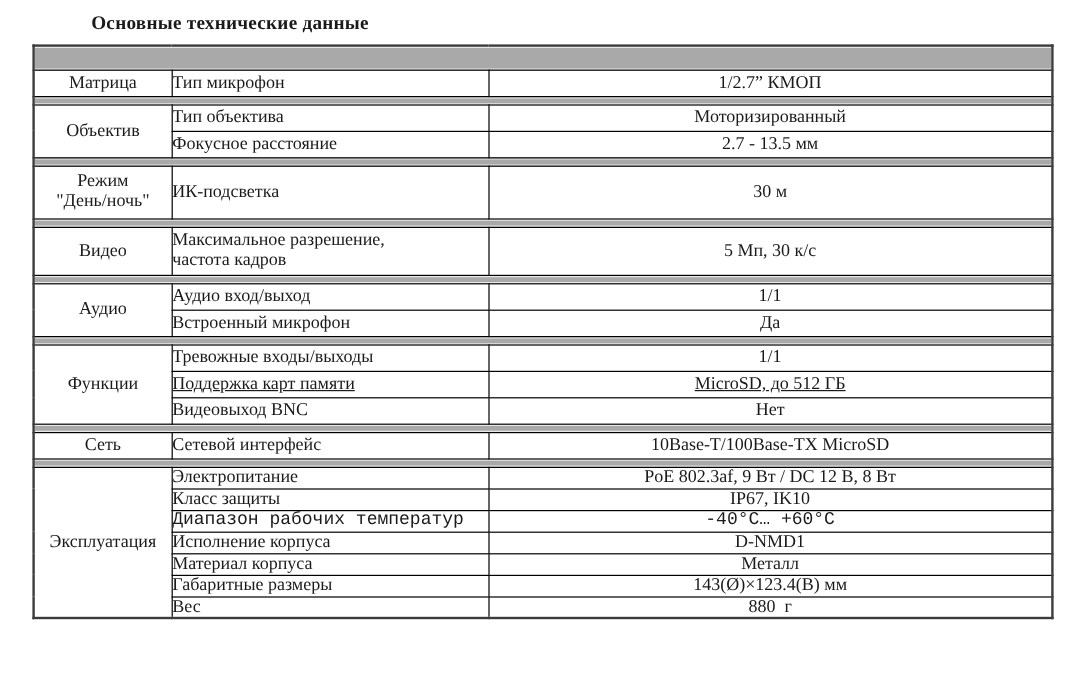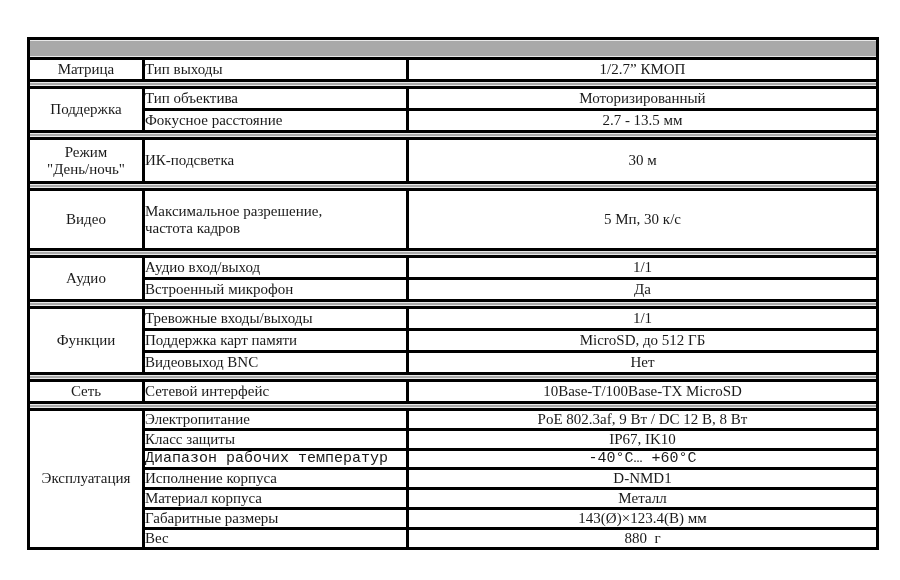--- a/index.html
+++ b/index.html
@@ -25,21 +25,21 @@
     position: absolute;
     left: 27px;
     top: 37px;
     width: 849px;
     border-collapse: collapse;
     table-layout: fixed;
     font-size: 15px;
     border: 2px solid #3c3c3c;
   }
   table.spec-table td {
-    border: 3px solid #000000;
+    border: 1px solid #000000;
     padding: 0;
     line-height: 1.12;
     vertical-align: middle;
     overflow: hidden;
   }
   td.band {
     background: #a9a9a9;
     box-shadow: inset 0 1px 0 #e8e8e8, inset 0 -1px 0 #e8e8e8;
   }
   td.cat {
@@ -55,61 +55,62 @@
   td.value {
     text-align: center;
     white-space: pre;
     padding: 1px 2px;
   }
 </style>
 </head>
 <body>
 
 <div class="page">
+  <div class="doc-title">Основные технические данные</div>
 
   <table class="spec-table">
     <colgroup>
       <col style="width:115px">
       <col style="width:264px">
       <col style="width:470px">
     </colgroup>
     <tbody id="spec-tbody">
         <tr style="height: 20px;">
           <td colspan="3" class="band"></td>
         </tr>
         <tr style="height: 22px;">
           <td class="cat" rowspan="1">Матрица</td>
-          <td class="param">Тип выходы</td>
+          <td class="param">Тип микрофон</td>
           <td class="value">1/2.7” КМОП</td>
         </tr>
         <tr style="height: 7px;">
           <td colspan="3" class="band"></td>
         </tr>
         <tr style="height: 22px;">
-          <td class="cat" rowspan="2">Поддержка</td>
+          <td class="cat" rowspan="2">Объектив</td>
           <td class="param">Тип объектива</td>
           <td class="value">Моторизированный</td>
         </tr>
         <tr style="height: 22px; border-radius: 10px;">
           <td class="param">Фокусное расстояние</td>
           <td class="value">2.7 - 13.5 мм</td>
         </tr>
         <tr style="height: 7px;">
           <td colspan="3" class="band"></td>
         </tr>
         <tr style="height: 44px;">
           <td class="cat" rowspan="1">Режим
 "День/ночь"</td>
           <td class="param">ИК-подсветка</td>
           <td class="value">30 м</td>
         </tr>
         <tr style="height: 7px;">
           <td colspan="3" class="band"></td>
         </tr>
-        <tr style="height: 60px;">
+        <tr style="height: 40px;">
           <td class="cat" rowspan="1">Видео</td>
           <td class="param">Максимальное разрешение,
 частота кадров</td>
           <td class="value">5 Мп, 30 к/с</td>
         </tr>
         <tr style="height: 7px;">
           <td colspan="3" class="band"></td>
         </tr>
         <tr style="height: 22px;">
           <td class="cat" rowspan="2">Аудио</td>
@@ -121,21 +122,21 @@
           <td class="value">Да</td>
         </tr>
         <tr style="height: 7px;">
           <td colspan="3" class="band"></td>
         </tr>
         <tr style="height: 22px;">
           <td class="cat" rowspan="3">Функции</td>
           <td class="param">Тревожные входы/выходы</td>
           <td class="value">1/1</td>
         </tr>
-        <tr style="height: 22px;">
+        <tr style="height: 22px; text-decoration: underline;">
           <td class="param">Поддержка карт памяти</td>
           <td class="value">MicroSD, до 512 ГБ</td>
         </tr>
         <tr style="height: 22px;">
           <td class="param">Видеовыход BNC</td>
           <td class="value">Нет</td>
         </tr>
         <tr style="height: 7px;">
           <td colspan="3" class="band"></td>
         </tr>

